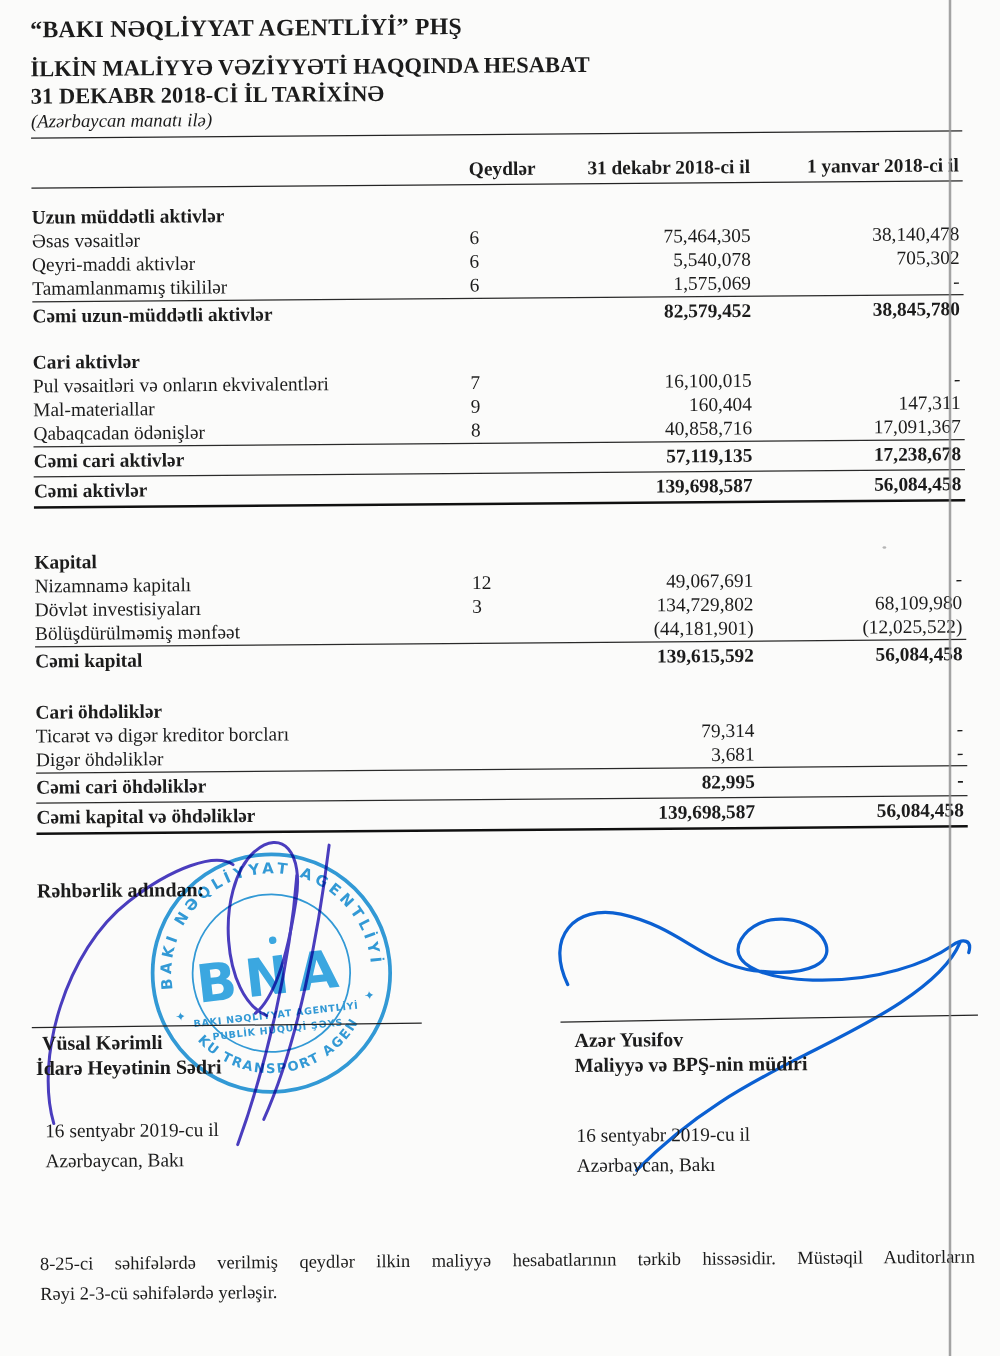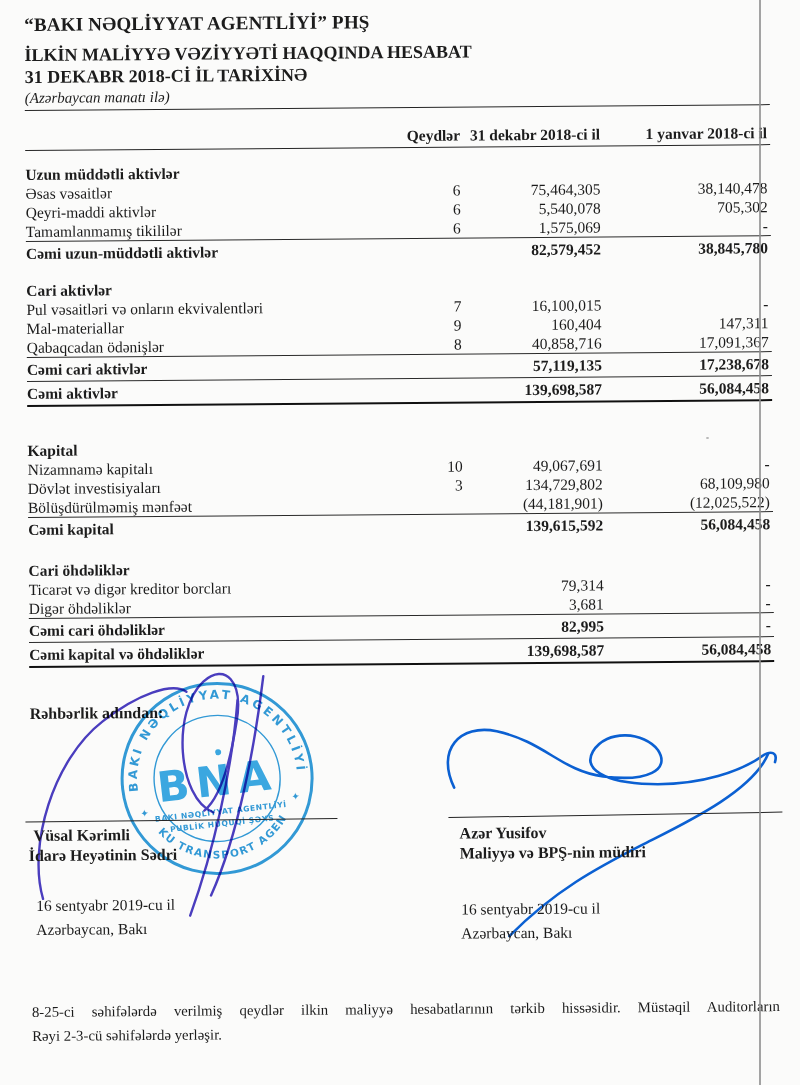--- a/index.html
+++ b/index.html
@@ -14,21 +14,21 @@
   .sub1{font-size:18px;font-weight:bold;margin-top:9px;}
   .sub2{font-size:18px;font-weight:bold;margin-top:1px;}
   .curnote{font-size:15px;font-style:italic;margin-top:2px;}
   .headrule{border-bottom:1.7px solid #242424;margin-top:3px;width:745px;}
 
   
   .tbl{position:absolute;left:25px;top:126px;width:745px;font-size:15.5px;}
   .trow{display:grid;grid-template-columns:350px 85px 150px 160px;height:19px;line-height:19px;}
   .thead{height:22px;line-height:22px;font-weight:bold;border-bottom:1.7px solid #242424;margin-top:2px;}
   .cl{text-align:left;white-space:nowrap;}
-  .cn{text-align:right;}
+  .cn{text-align:left;}
   .cv1{text-align:right;padding-right:10px;white-space:nowrap;}
   .cv2{text-align:right;padding-right:3px;white-space:nowrap;}
   .sec .cl{font-weight:bold;}
   .tot{font-weight:bold;}
   .rule{border-bottom:1.5px solid #2a2a2a;}
   .thick{border-bottom:2.7px solid #101010;}
   .g14{margin-top:14px;}
   .g16{margin-top:16px;}
   .g20{margin-top:20px;}
   .g34{margin-top:34px;}
@@ -154,21 +154,21 @@
       </div>
 
       <div class="trow sec g34">
         <span class="cl">Kapital</span>
           <span class="cn"></span>
           <span class="cv1"></span>
           <span class="cv2"></span>
       </div>
       <div class="trow">
         <span class="cl">Nizamnamə kapitalı</span>
-          <span class="cn">10</span>
+          <span class="cn">12</span>
           <span class="cv1">49,067,691</span>
           <span class="cv2">-</span>
       </div>
       <div class="trow">
         <span class="cl">Dövlət investisiyaları</span>
           <span class="cn">3</span>
           <span class="cv1">134,729,802</span>
           <span class="cv2">68,109,980</span>
       </div>
       <div class="trow rule">

